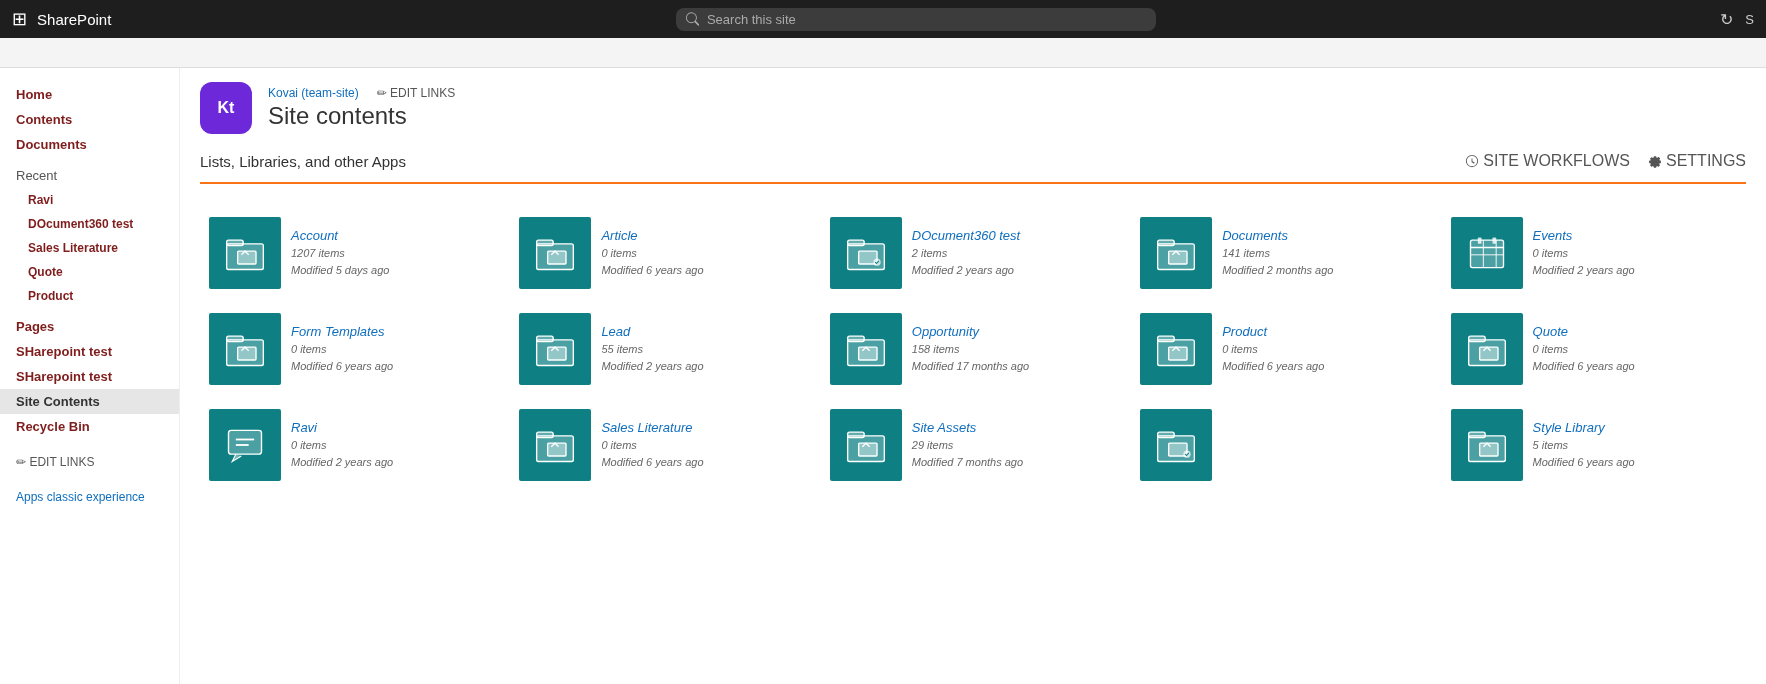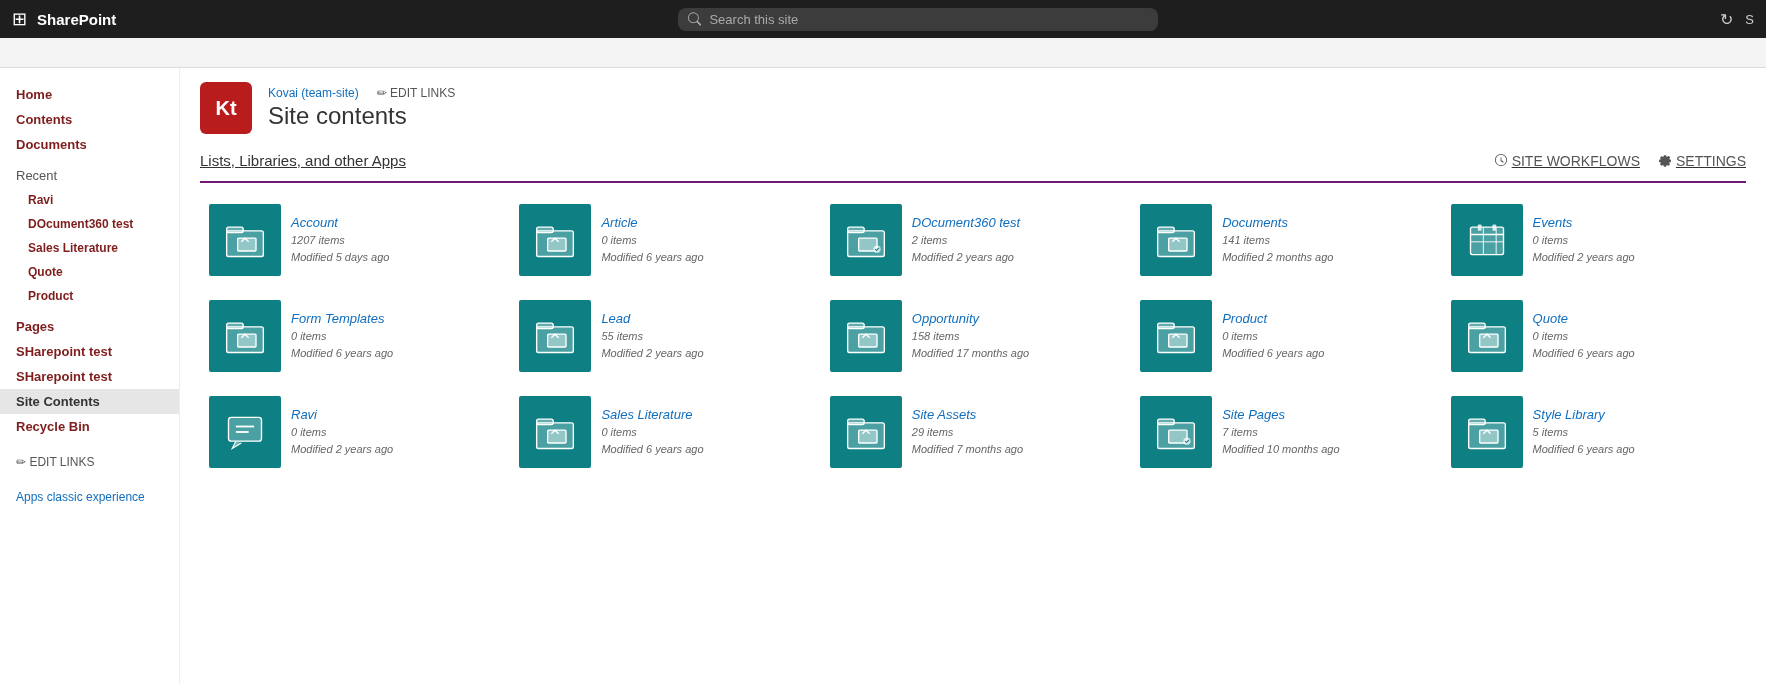--- a/index.html
+++ b/index.html
@@ -15,21 +15,21 @@
       gap: 10px;
     }
     .waffle-icon {
       color: #fff;
       font-size: 18px;
       cursor: pointer;
     }
     .app-name {
       color: #fff;
       font-size: 15px;
-      font-weight: 700;
+      font-weight: 400;
       margin-right: auto;
     }
     .search-bar {
       display: flex;
       align-items: center;
       background: #3c3c3c;
       border-radius: 8px;
       padding: 4px 10px;
       width: 480px;
       gap: 8px;
@@ -120,28 +120,28 @@
     
     .site-header {
       display: flex;
       align-items: center;
       padding: 14px 0 8px 0;
       gap: 16px;
     }
     .site-avatar {
       width: 52px;
       height: 52px;
-      background: #b91c1c;
+      background: #6d28d9;
       color: #fff;
       display: flex;
       align-items: center;
       justify-content: center;
-      font-size: 20px;
+      font-size: 16px;
       font-weight: 700;
-      border-radius: 6px;
+      border-radius: 12px;
       flex-shrink: 0;
     }
     .site-header-text {}
     .breadcrumb-link {
       color: #106ebe;
       font-size: 12px;
       cursor: pointer;
     }
     .edit-links-btn {
       color: #555;
@@ -155,39 +155,38 @@
       color: #333;
       margin-top: 2px;
     }
 
     
     .section-header {
       display: flex;
       align-items: center;
       justify-content: space-between;
       padding: 10px 0 12px 0;
-      border-bottom: 2px solid #701a75;
-      margin-bottom: 12px;
-      text-decoration: underline;
+      border-bottom: 2px solid #f97316;
+      margin-bottom: 24px;
     }
     .section-title {
       font-size: 15px;
       font-weight: 400;
       color: #333;
     }
     .section-actions {
       display: flex;
       gap: 18px;
     }
     .section-action-btn {
       color: #555;
-      font-size: 14px;
-      cursor: pointer;
-      display: flex;
-      align-items: flex-start;
+      font-size: 16px;
+      cursor: pointer;
+      display: flex;
+      align-items: center;
       gap: 4px;
     }
 
     
     .apps-grid {
       display: grid;
       grid-template-columns: repeat(5, 1fr);
       gap: 6px;
     }
 
@@ -515,24 +514,20 @@
         <div class="app-card">
       <div class="app-icon">
         <svg viewBox="0 0 48 48" fill="none" xmlns="http://www.w3.org/2000/svg">
     <rect x="4" y="14" width="40" height="28" rx="2" fill="rgba(255,255,255,0.25)" stroke="white" stroke-width="1.5"></rect>
     <rect x="4" y="10" width="18" height="6" rx="2" fill="rgba(255,255,255,0.35)" stroke="white" stroke-width="1.5"></rect>
     <rect x="16" y="22" width="20" height="14" rx="1" fill="rgba(255,255,255,0.4)" stroke="white" stroke-width="1.5"></rect>
     <circle cx="36" cy="34" r="4" fill="white" opacity="0.7"></circle>
     <path d="M34 34 L35.5 35.5 L38 32.5" stroke="#0e8083" stroke-width="1.2"></path>
   </svg>
       </div>
-      <div class="app-info">
-        <div class="app-name-text">Site Pages</div>
-        <div class="app-meta">7 items<br>Modified 10 months ago</div>
-      </div>
     </div>
         <div class="app-card">
       <div class="app-icon">
         <svg viewBox="0 0 48 48" fill="none" xmlns="http://www.w3.org/2000/svg">
     <rect x="4" y="14" width="40" height="28" rx="2" fill="rgba(255,255,255,0.25)" stroke="white" stroke-width="1.5"></rect>
     <rect x="4" y="10" width="18" height="6" rx="2" fill="rgba(255,255,255,0.35)" stroke="white" stroke-width="1.5"></rect>
     <rect x="16" y="22" width="20" height="14" rx="1" fill="rgba(255,255,255,0.4)" stroke="white" stroke-width="1.5"></rect>
     <path d="M20 26 L24 22 L28 26" stroke="white" stroke-width="1.5" fill="none"></path>
   </svg>
       </div>

